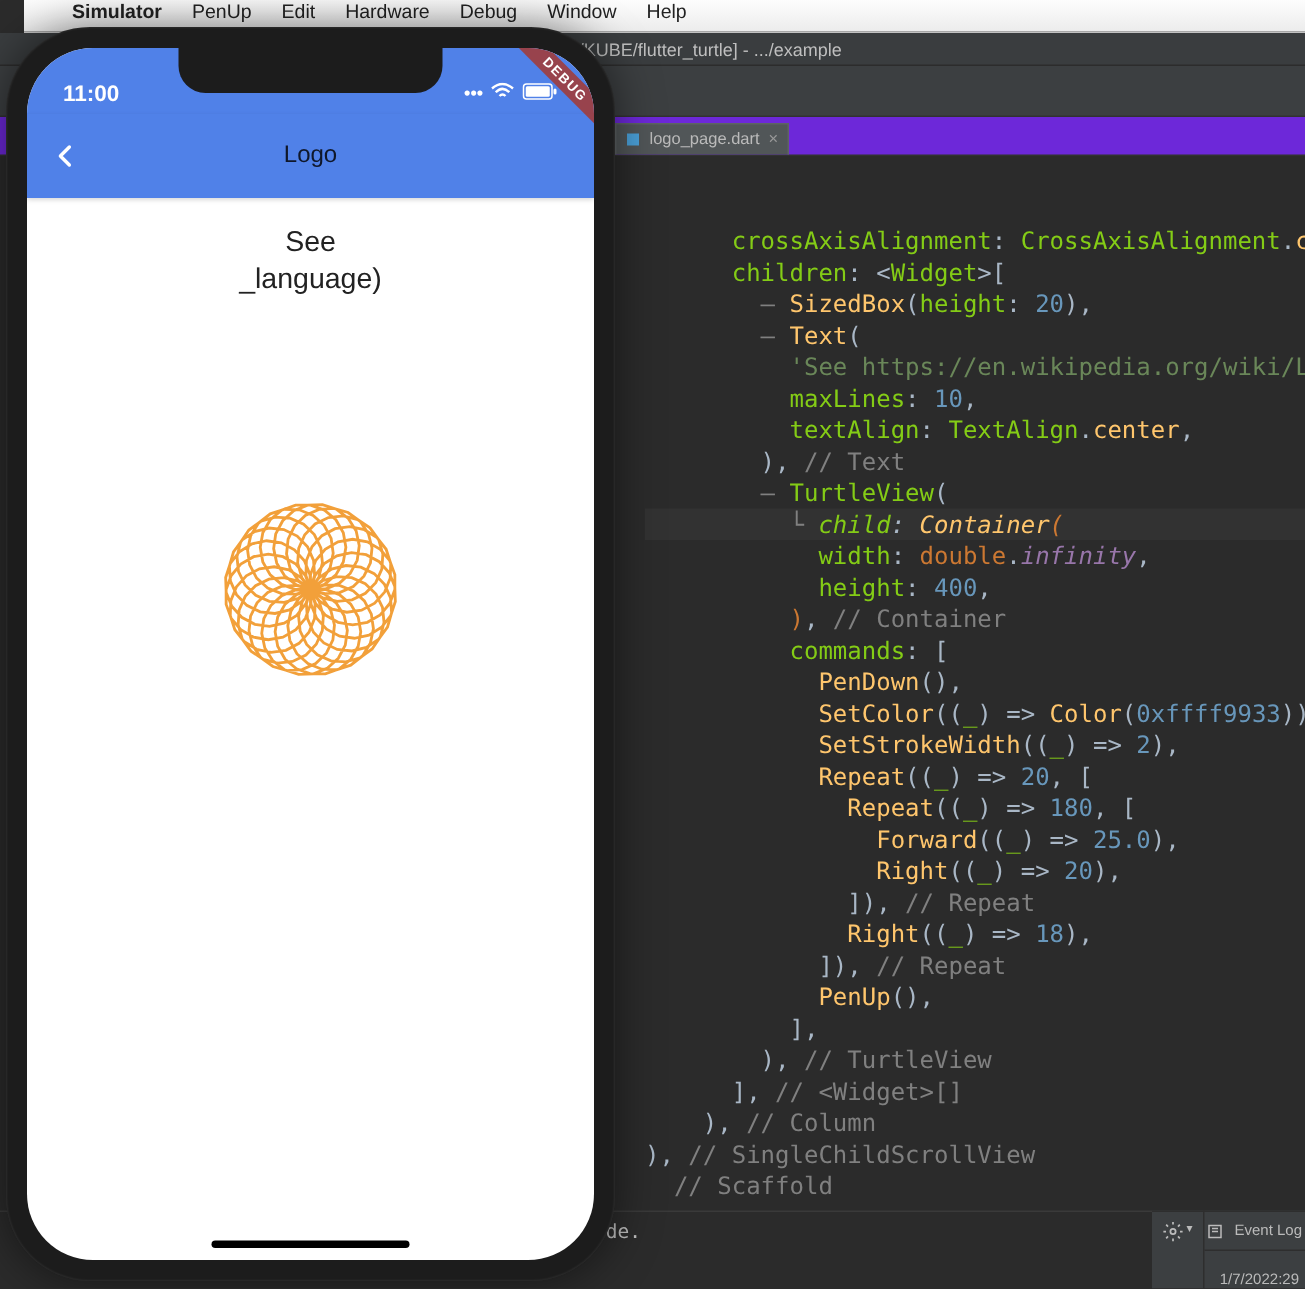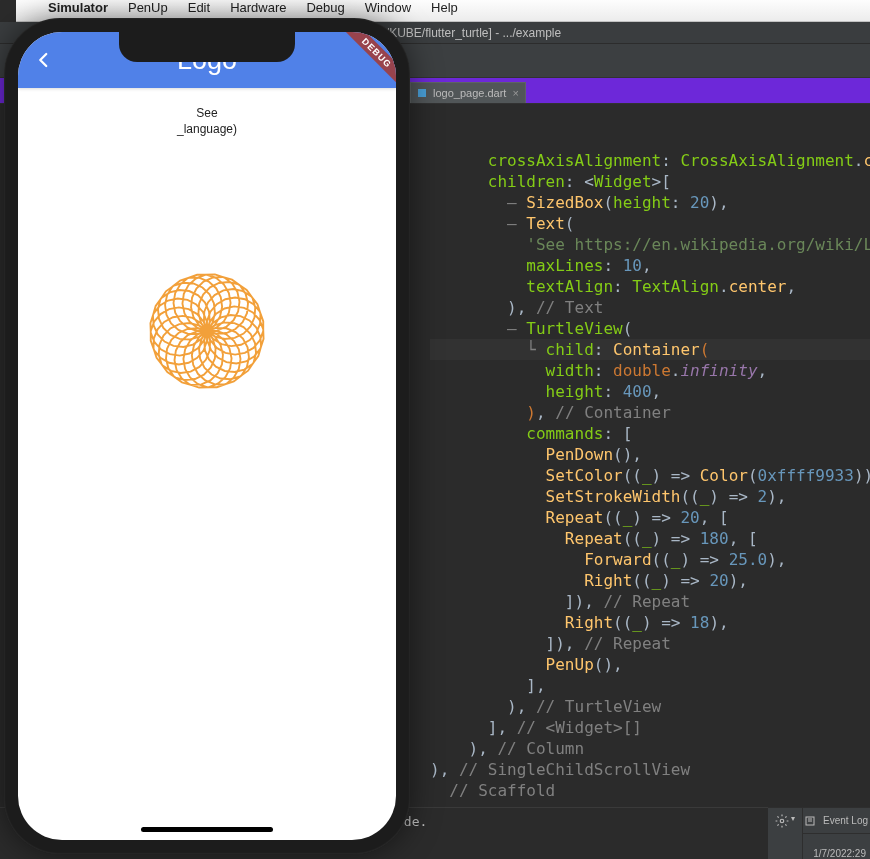--- a/index.html
+++ b/index.html
@@ -102,21 +102,21 @@
   }
   .code { padding-left: 20px; }
   .kw   { color: #cc7832; }
   .cls  { color: #84cc16; }
   .ylw  { color: #ffc66d; }
   .num  { color: #6897bb; }
   .str  { color: #6a8759; }
   .cmt  { color: #808080; }
   .it   { color: #9876aa; font-style: italic; }
   .pun  { color: #a9b7c6; }
-  .hlline{ background:#323232; display:inline-block; width:100%; }
+  .hlline{ background:#323232; display:inline-block; width:100%;font-style:italic; }
 
   .ide-statusbar {
     position: absolute;
     bottom: 0; right: 0; left: 0;
     height: 52px;
     display: flex;
     flex-direction: row;
   }
   .ide-console {
     flex: 1;
@@ -179,24 +179,24 @@
     align-items: center;
     justify-content: space-between;
     padding: 16px 24px 0;
     font-size: 15px;
     font-weight: 600;
   }
   .statusbar .right { display:flex; gap:5px; align-items:center; font-size:12px;}
   .appbar {
     height: 56px;
     background: #5081e8;
-    color: #ffffff;
+    color: #0f172a;
     display: flex;
     align-items: center;
-    font-size: 27px;
+    font-size: 16px;
     position: relative;
     box-shadow: 0 1px 3px rgba(0,0,0,0.15);
   }
   .appbar .back {
     position: absolute;
     left: 12px;
     width: 28px; height: 28px;
     display: flex; align-items:center; justify-content:center;
   }
   .appbar .title {
@@ -221,21 +221,21 @@
     font-size: 9px;
     font-weight: 700;
     letter-spacing: 1px;
     padding: 2px 28px;
   }
   .app-body {
     background: #fff;
     padding: 18px 12px 0;
     text-align: center;
     color: #222;
-    font-size: 12px;
+    font-size: 19px;
     line-height: 1.3;
   }
   .turtle-canvas {
     display: block;
     margin: 14px auto 0;
   }
   .home-indicator {
     position: absolute;
     bottom: 8px; left: 50%;
     transform: translateX(-50%);
@@ -308,20 +308,41 @@
   </div>
 </div>
 
 <div class="iphone">
   <div class="iphone-screen">
     <div class="notch"></div>
     <div class="debug-banner">
       <div class="ribbon">DEBUG</div>
     </div>
 
+    <div class="statusbar">
+      <span>11:00</span>
+      <span class="right">
+        <span>•••</span>
+        <span>
+          <svg width="16" height="12" viewBox="0 0 16 12">
+              <path d="M8 11 L8 11" stroke="#fff"></path>
+              <path d="M1 4 Q8 -2 15 4" fill="none" stroke="#fff" stroke-width="1.6"></path>
+              <path d="M3.5 6.5 Q8 2 12.5 6.5" fill="none" stroke="#fff" stroke-width="1.6"></path>
+              <path d="M6 9 Q8 7 10 9" fill="none" stroke="#fff" stroke-width="1.6"></path>
+            </svg>
+        </span>
+        <span>
+          <svg width="24" height="12" viewBox="0 0 24 12">
+              <rect x="1" y="1" width="19" height="10" rx="2" fill="none" stroke="#fff" stroke-width="1"></rect>
+              <rect x="2.5" y="2.5" width="16" height="7" rx="1" fill="#fff"></rect>
+              <rect x="21" y="4" width="2" height="4" rx="1" fill="#fff"></rect>
+            </svg>
+        </span>
+      </span>
+    </div>
 
     <div class="appbar">
       <span class="back">
         <svg width="18" height="18" viewBox="0 0 24 24">
             <path d="M15 4 L7 12 L15 20" fill="none" stroke="#fff" stroke-width="3" stroke-linecap="round" stroke-linejoin="round"></path>
           </svg>
       </span>
       <span class="title">Logo</span>
     </div>
 

